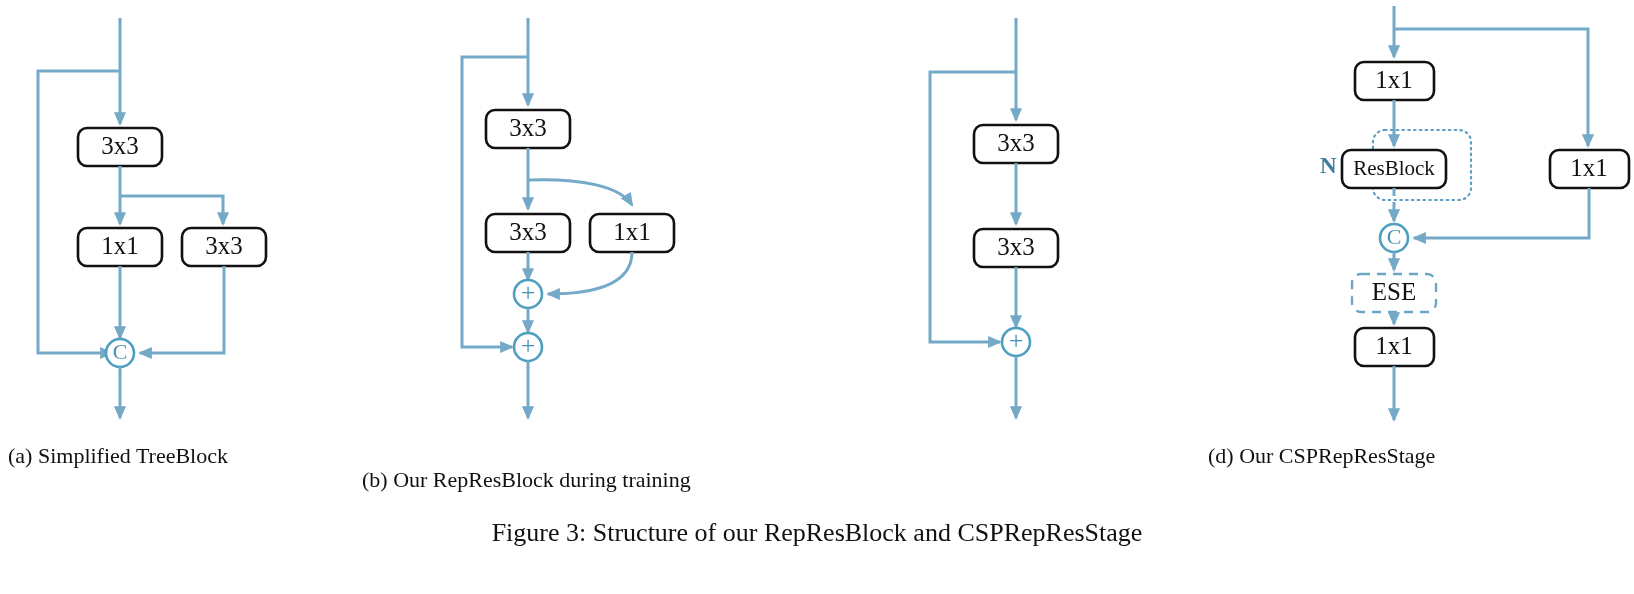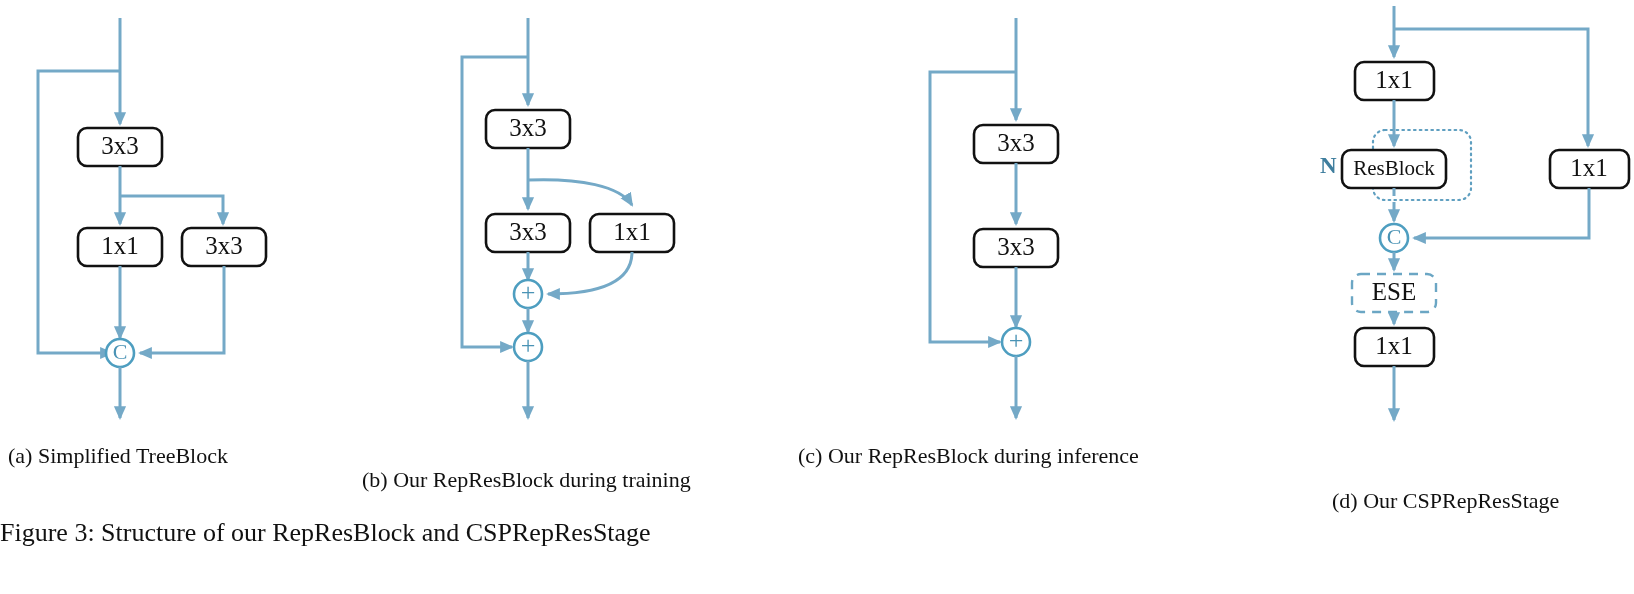--- a/index.html
+++ b/index.html
@@ -103,21 +103,21 @@
     font-family: "Liberation Serif", "DejaVu Serif", serif;
     font-size: 22px;
     color: #111111;
     white-space: nowrap;
   }
   .figure-caption {
     position: absolute;
     left: 0;
     top: 518px;
     width: 1634px;
-    text-align: left;
+    text-align: center;
     font-family: "Liberation Serif", "DejaVu Serif", serif;
     font-size: 26px;
     color: #111111;
   }
 </style>
 </head>
 <body>
 
 <div id="figure-root">
 
@@ -226,19 +226,18 @@
       <path class="flow" d="M 1394 312 L 1394 324" marker-end="url(#arrow)"></path>
       <rect class="node" x="1355" y="328" width="79" height="38" rx="9" ry="9"></rect>
       <text class="box-label" x="1394" y="348">1x1</text>
       <path class="flow" d="M 1394 366 L 1394 420" marker-end="url(#arrow)"></path>
     </g>
   </svg>
 
   <div class="panel-captions">
     <div class="panel-caption" style="left:8px;">(a)  Simplified TreeBlock</div>
     <div class="panel-caption" style="left:362px;margin-top:24px;">(b)  Our RepResBlock during training</div>
-    <div class="panel-caption" style="left:798px;">(c)  Our RepResBlock during inference</div>
-    <div class="panel-caption" style="left:1332px;margin-top:45px;">(d)  Our CSPRepResStage</div>
+    <div class="panel-caption" style="left:1208px;">(d)  Our CSPRepResStage</div>
   </div>
 
   <div class="figure-caption">Figure 3: Structure of our RepResBlock and CSPRepResStage</div>
 
 </div>
 
 </body></html>

